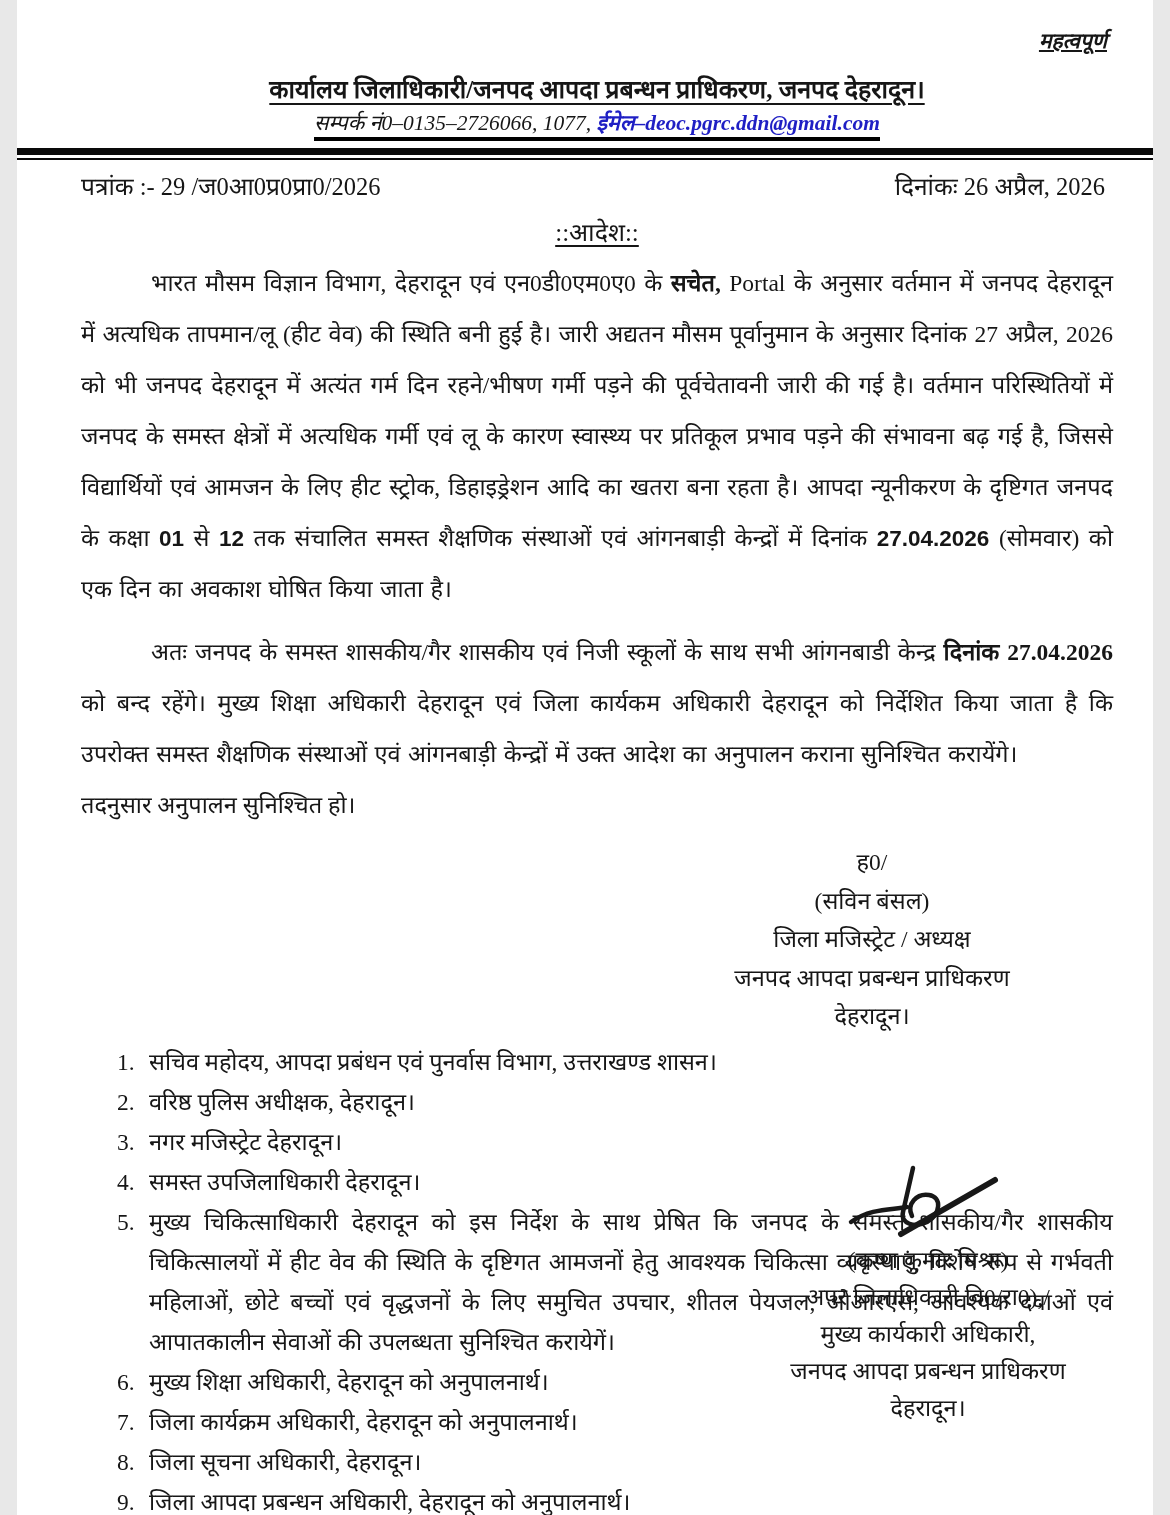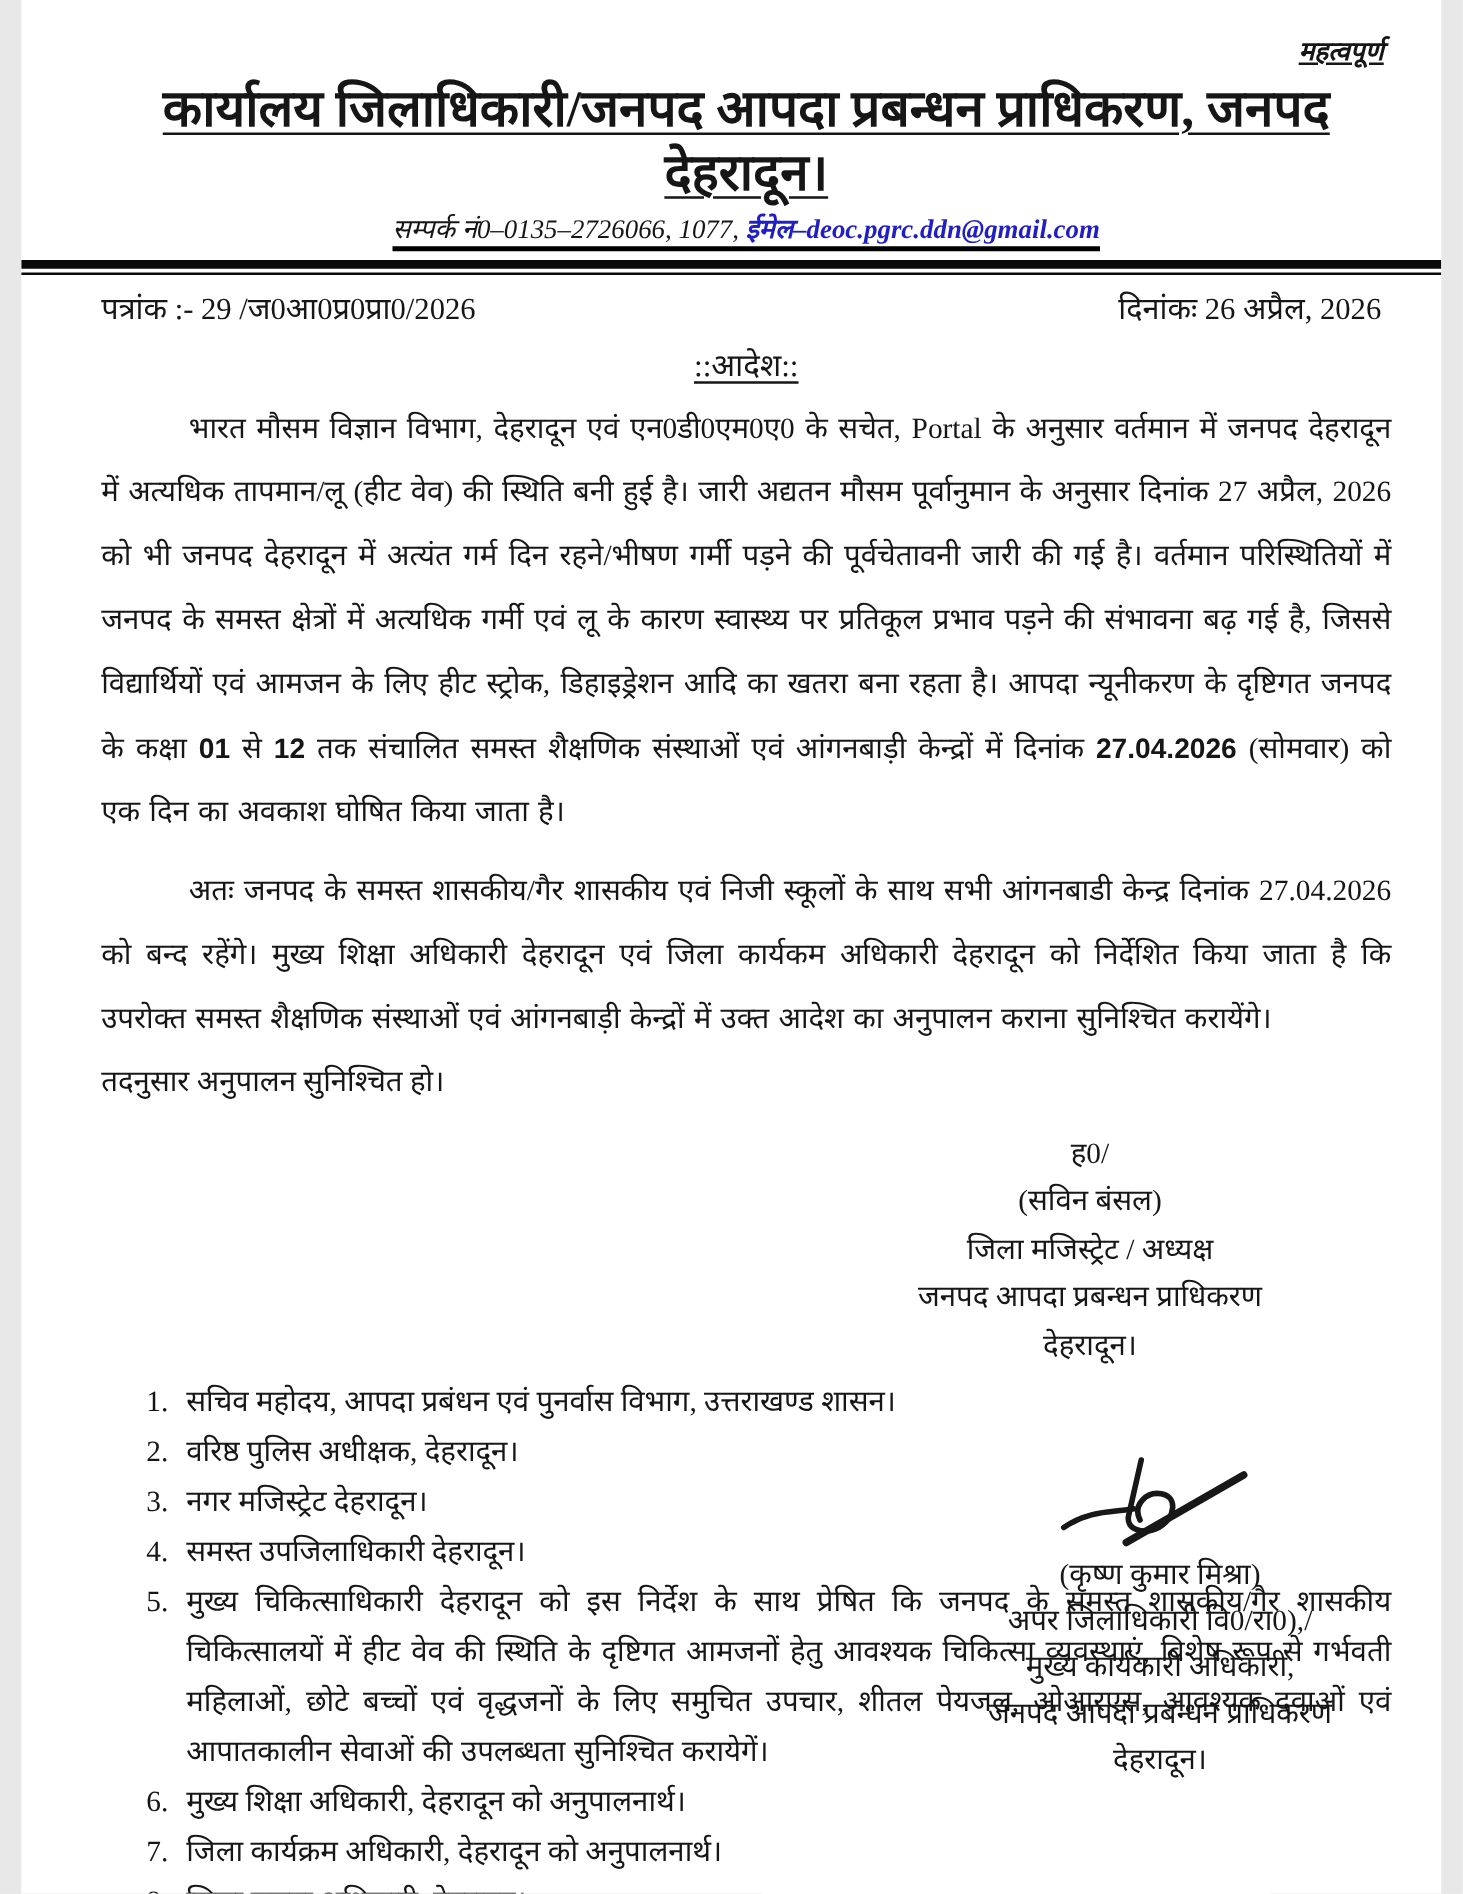--- a/index.html
+++ b/index.html
@@ -18,23 +18,23 @@
   }
   .important {
     text-align: right;
     font-style: italic;
     font-weight: bold;
     font-size: 21px;
     text-decoration: underline;
     padding-right: 6px;
   }
   .title {
-    margin: 8px 0 2px 0;
+    margin: 20px 0 2px 0;
     text-align: center;
-    font-size: 41px;
+    font-size: 25px;
     font-weight: bold;
     line-height: 1.25;
   }
   .title .u { text-decoration: underline; text-underline-offset: 5px; text-decoration-thickness: 2px; }
   .contact { text-align: center; margin-top: 2px; }
   .contact .u {
     display: inline-block;
     font-style: italic;
     font-size: 21.5px;
     border-bottom: 4px solid #000000;
@@ -56,21 +56,21 @@
     margin: 0;
     text-align: justify;
     line-height: 51px;
     word-spacing: 1.5px;
   }
   .para.first { margin-top: 10px; }
   .indent { text-indent: 70px; }
   .para2 { margin-top: 12px; }
   .para3 { margin: 0; line-height: 51px; }
   b.seg { font-weight: bold; font-family: "Liberation Sans", "DejaVu Sans", sans-serif; font-size: 22.5px; }
-  b.segdev { font-weight: normal; }
+  b.segdev { font-weight: bold; }
   .sig1 {
     width: 350px;
     margin: 12px 66px 4px auto;
     text-align: center;
     line-height: 38.5px;
   }
   .copy-head { margin-top: 8px; }
   ol.copylist { list-style: none; margin: 6px 0 0 0; padding: 0 0 0 36px; }
   ol.copylist li { display: flex; line-height: 40px; }
   ol.copylist li .no { flex: 0 0 32px; }

